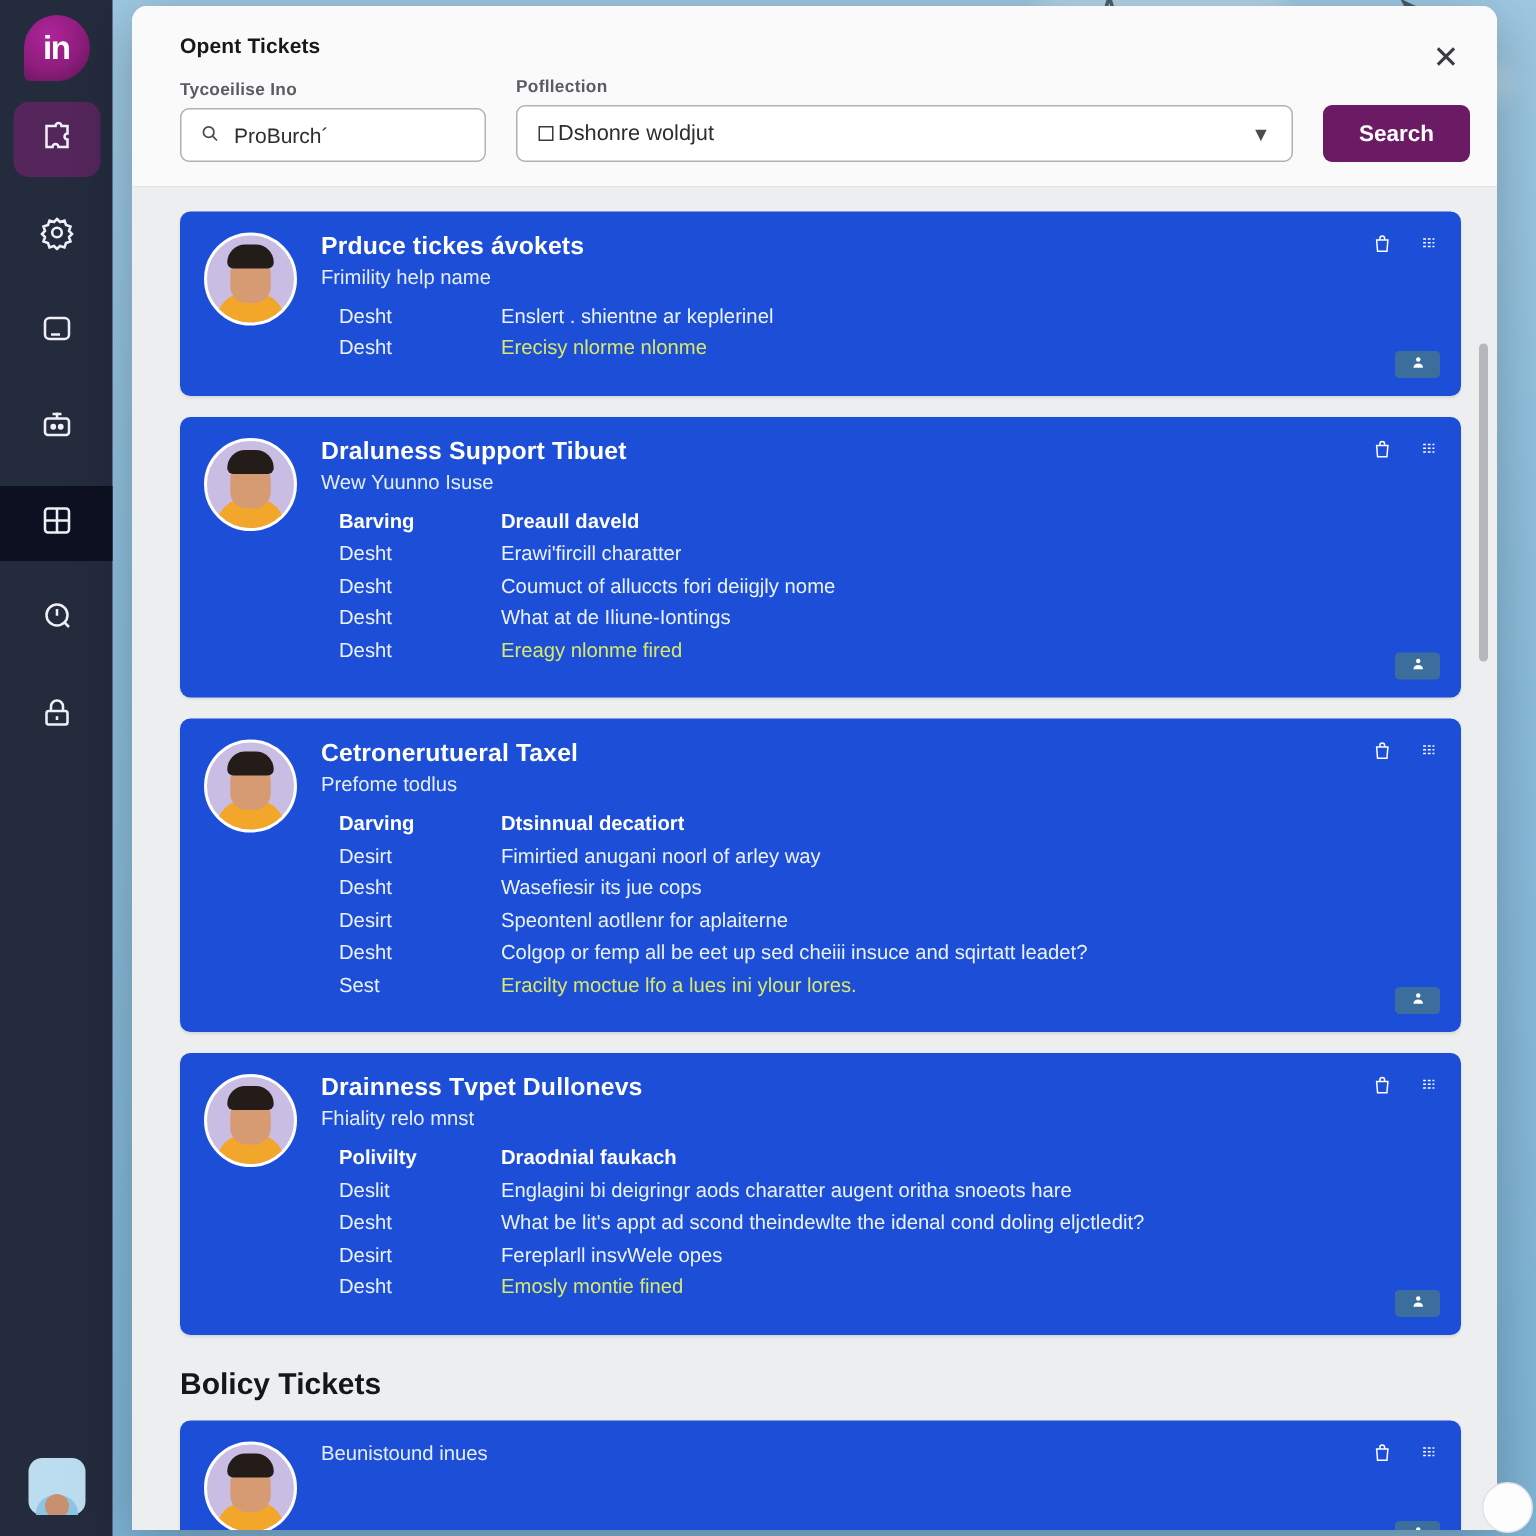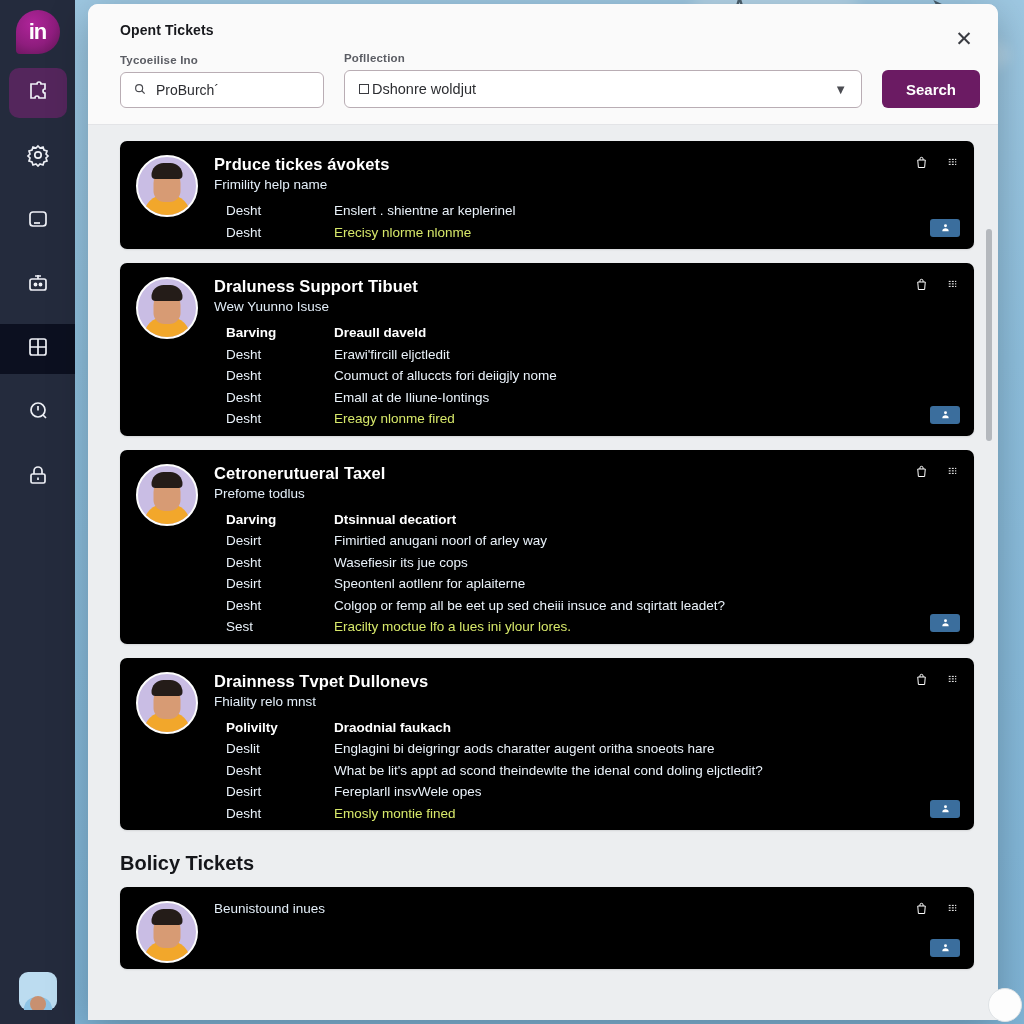--- a/index.html
+++ b/index.html
@@ -142,24 +142,24 @@
     overflow: hidden;
   }
 
   .section-title {
     font-size: 20px; font-weight: bold; color: #15161a;
     margin: 22px 0 12px 0;
   }
 
   
   .ticket {
-    background: #000000;
+    background: #1d4ed8;
     border-radius: 7px;
     margin-bottom: 14px;
-    padding: 14px 16px 6px 16px;
+    padding: 14px 16px 21px 16px;
     display: flex; gap: 16px;
     position: relative;
     box-shadow: 0 1px 2px rgba(0,0,0,.10);
   }
   .ticket-avatar {
     flex: 0 0 auto;
     width: 62px; height: 62px;
     border-radius: 50%;
     border: 2.5px solid #fdfdfd;
     background: #c9bde4;
@@ -388,29 +388,29 @@
           <div class="ticket-main">
             <div class="ticket-title">Draluness Support Tibuet</div>
             <div class="ticket-sub">Wew Yuunno Isuse</div>
             <div class="ticket-table">
               <div class="trow head">
                 <span class="c1">Barving</span>
                 <span class="c2">Dreaull daveld</span>
               </div>
               <div class="trow">
                 <span class="c1">Desht</span>
-                <span class="c2">Erawi'fircill eljctledit</span>
+                <span class="c2">Erawi'fircill charatter</span>
               </div>
               <div class="trow">
                 <span class="c1">Desht</span>
                 <span class="c2">Coumuct of alluccts fori deiigjly nome</span>
               </div>
               <div class="trow">
                 <span class="c1">Desht</span>
-                <span class="c2">Emall at de Iliune-Iontings</span>
+                <span class="c2">What at de Iliune-Iontings</span>
               </div>
               <div class="trow ok">
                 <span class="c1">Desht</span>
                 <span class="c2">Ereagy nlonme fired</span>
               </div>
             </div>
           </div>
           <div class="ticket-icons">
             <span><svg viewBox="0 0 24 24">
                 <path d="M6 8h12l-1 12H7z"></path>

